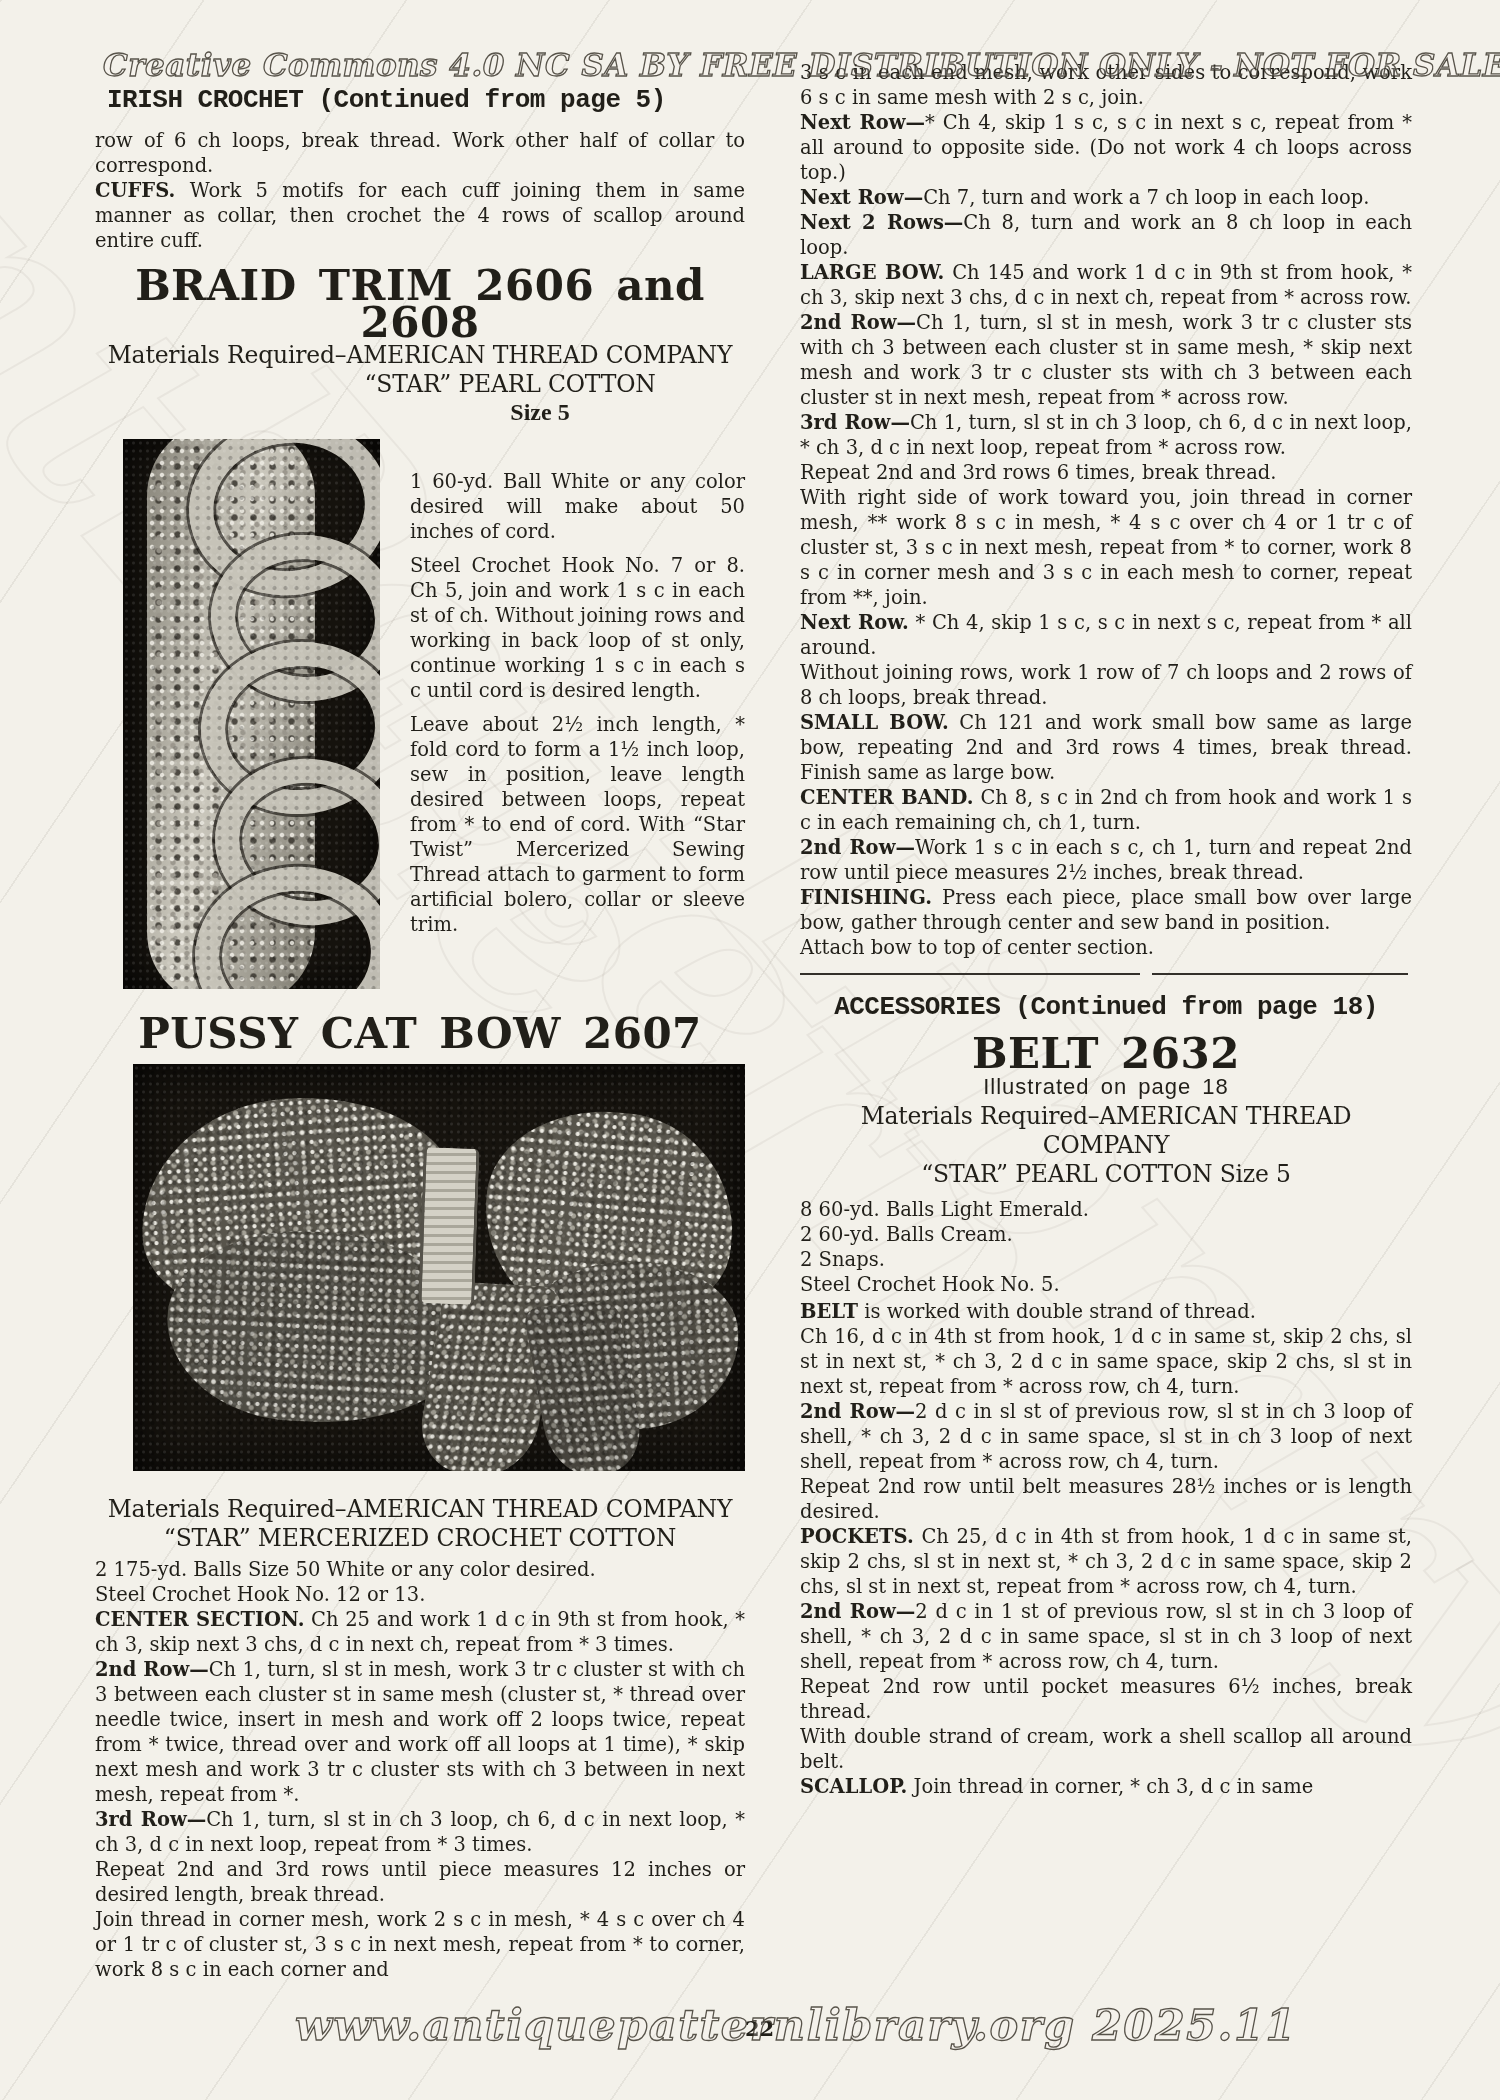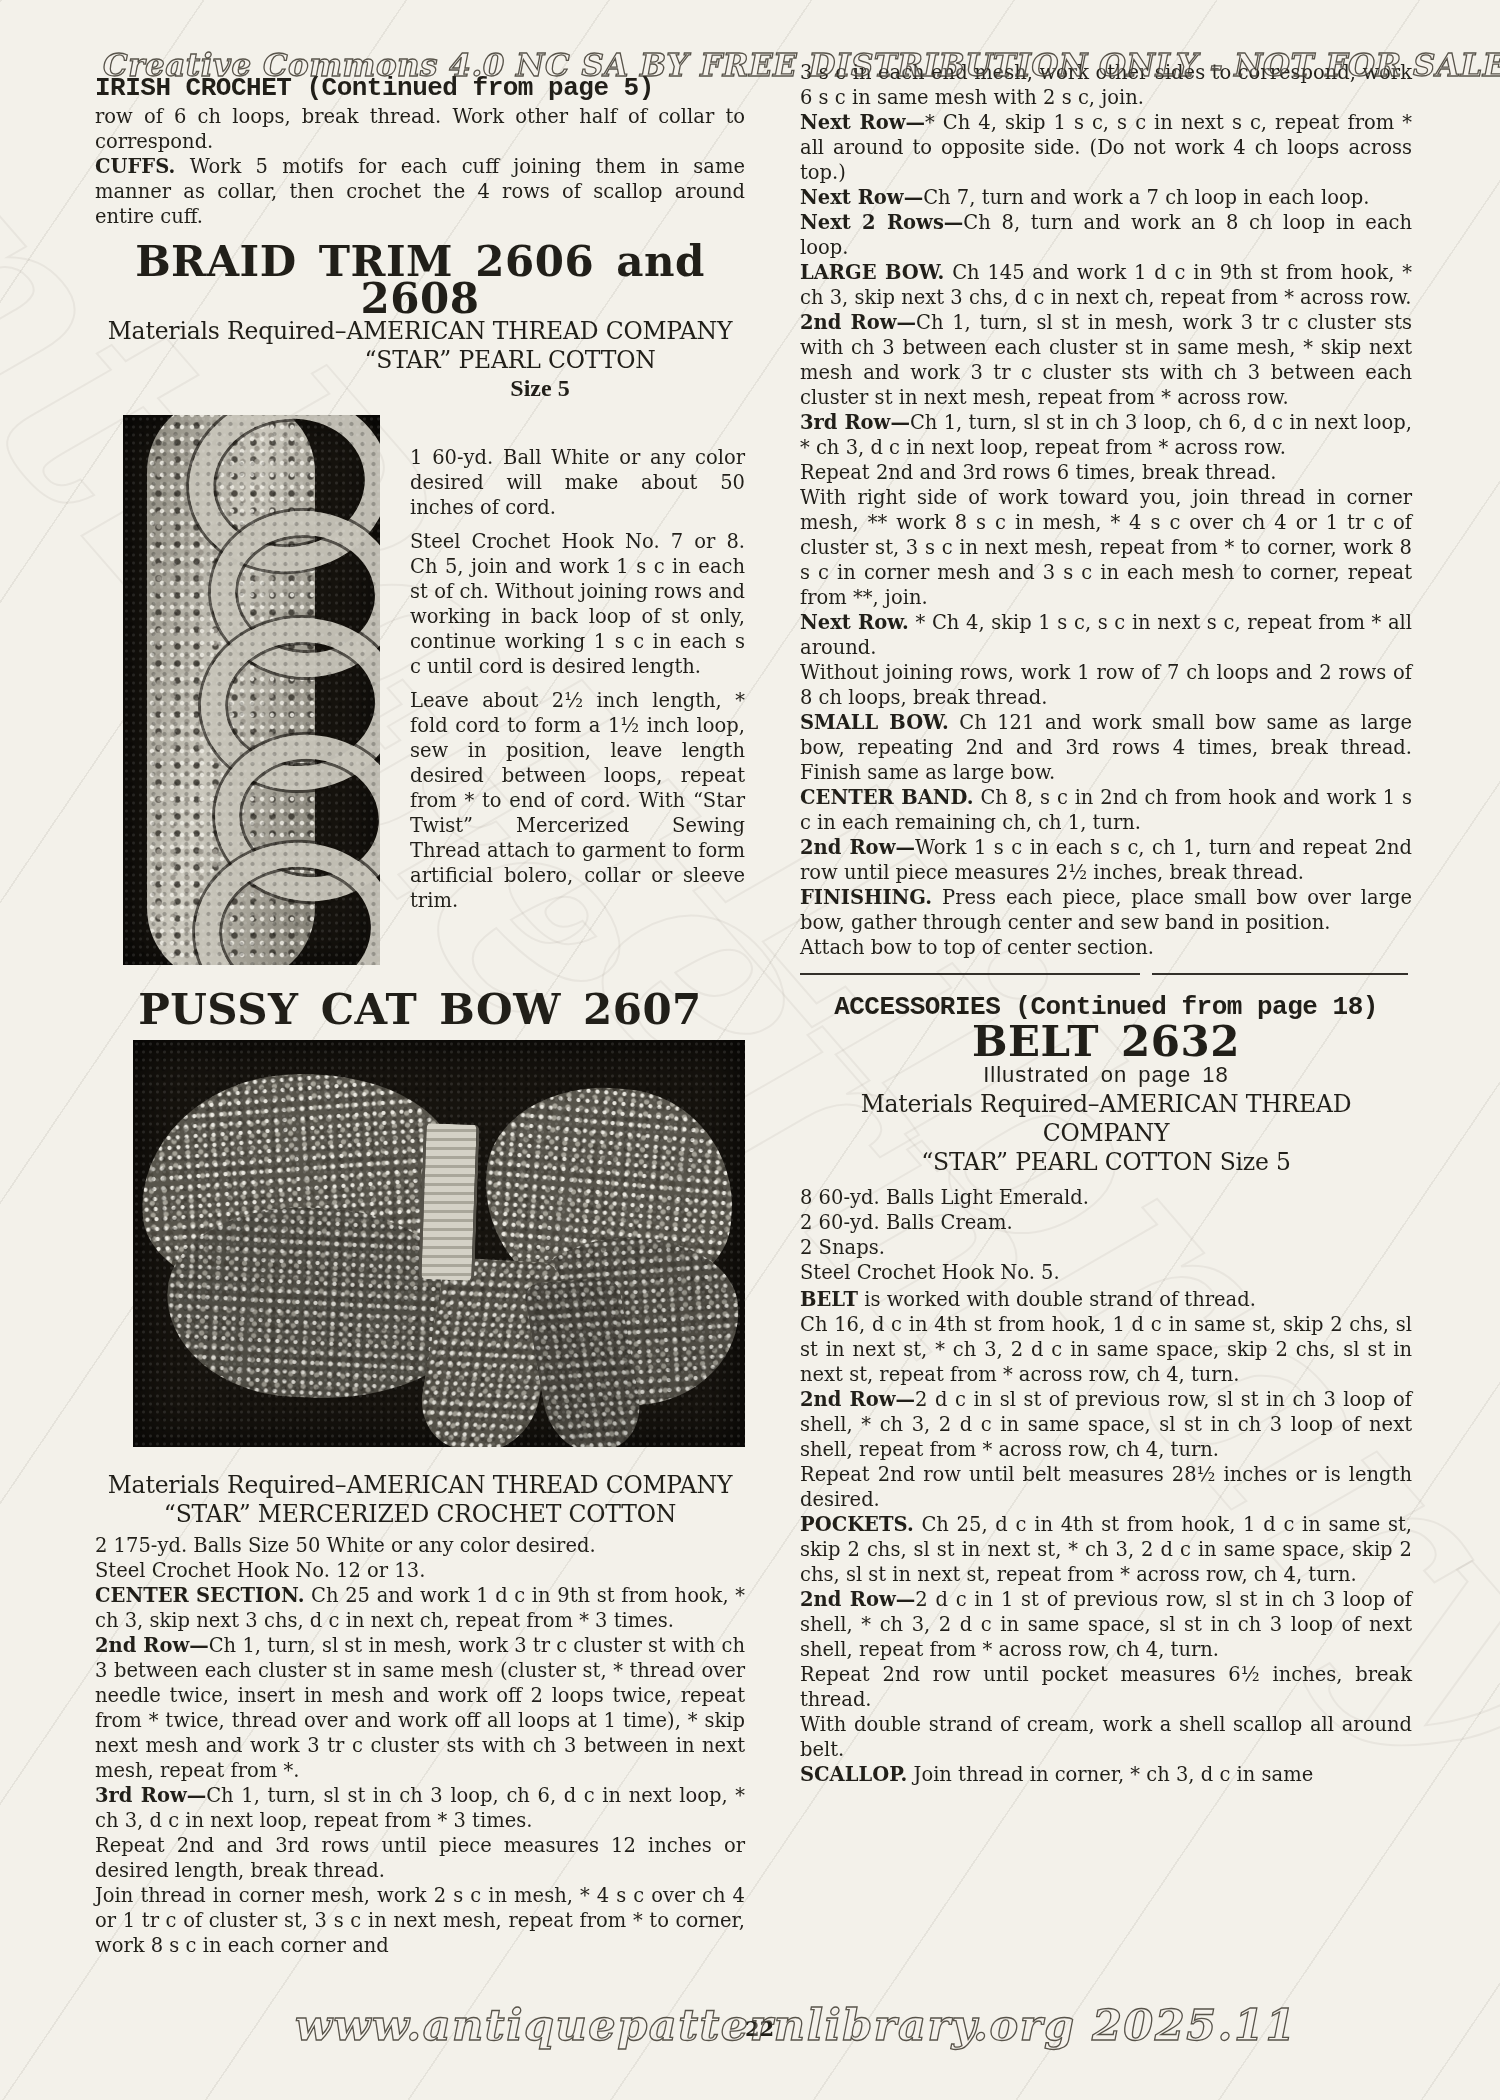--- a/index.html
+++ b/index.html
@@ -41,21 +41,21 @@
   .col{position:absolute;z-index:3;font-size:19.5px;line-height:25px;text-align:justify;}
   .col-left{left:95px;top:72px;width:650px;}
   .col-right{left:800px;top:60px;width:612px;}
   p{margin:0;}
   .lead{font-weight:bold;}
   .line{text-align:left;}
 
   .h-mono{
     font-family:"Liberation Mono", monospace;font-weight:bold;
     font-size:26px;line-height:32px;letter-spacing:-.5px;
-    white-space:nowrap;text-align:left;margin:0;
+    white-space:nowrap;text-align:left;margin:12px;
   }
   .h-mono.center{text-align:center;}
   .h-display{
     font-weight:bold;font-size:42px;line-height:37px;text-align:center;
     word-spacing:7px;letter-spacing:.5px;margin:0;
   }
   .h-materials{
     font-weight:normal;font-size:23.5px;line-height:29px;text-align:center;
     letter-spacing:-.2px;margin:0;
   }

